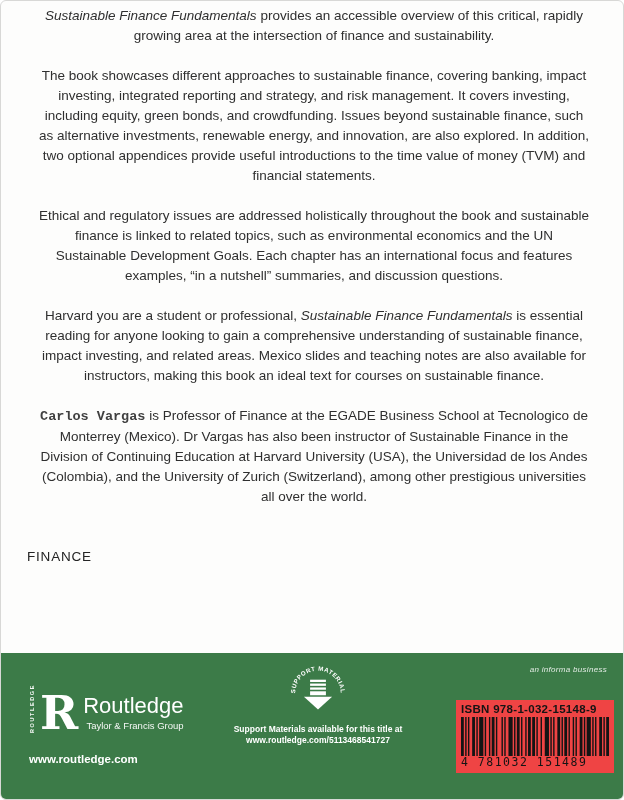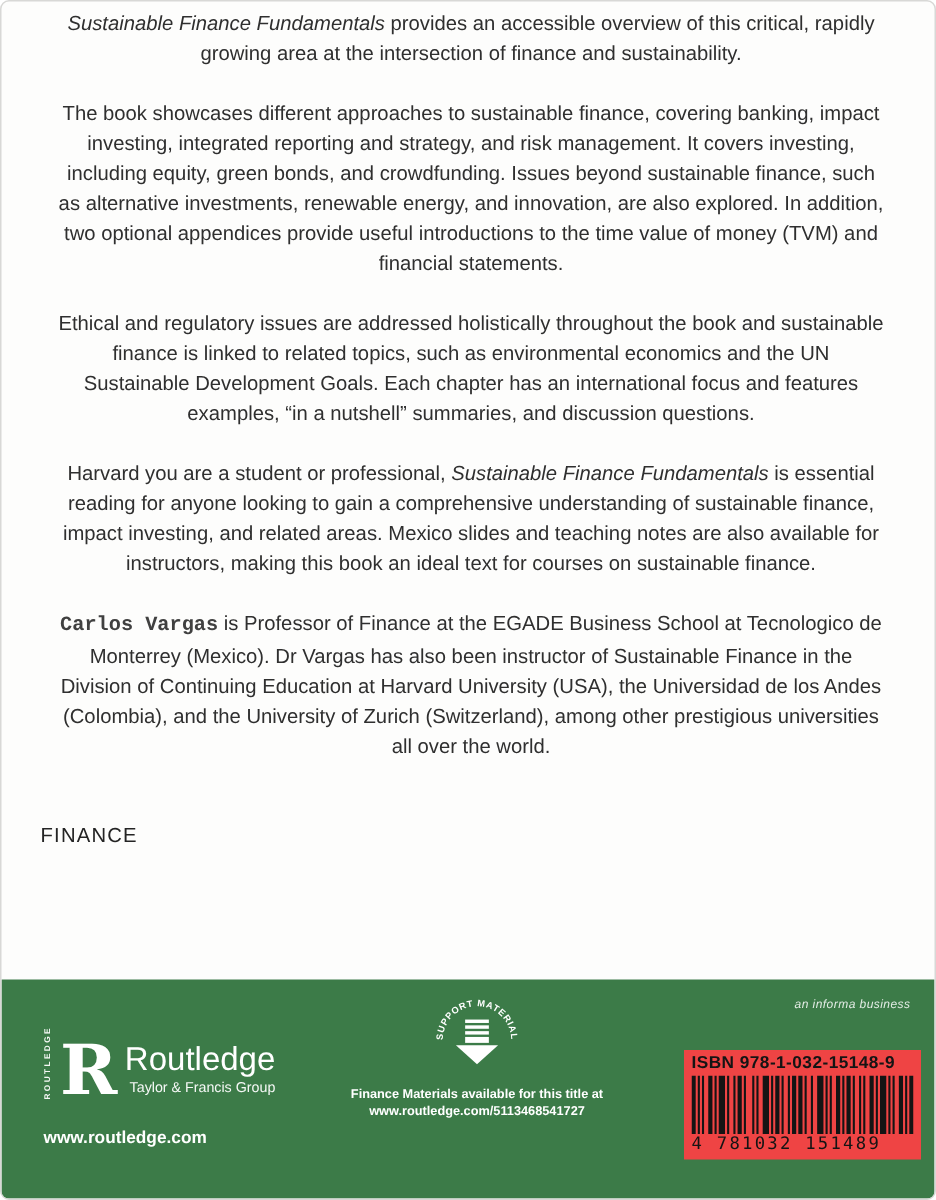--- a/index.html
+++ b/index.html
@@ -110,21 +110,21 @@
         </defs>
         <text class="arc-text"><textPath href="#arcpath" xlink:href="#arcpath" startOffset="50%" text-anchor="middle">SUPPORT MATERIAL</textPath></text>
         <g fill="#ffffff">
           <rect x="24" y="19" width="18" height="2.6"></rect>
           <rect x="24" y="23.4" width="18" height="2.6"></rect>
           <rect x="24" y="27.8" width="18" height="2.6"></rect>
           <rect x="24" y="32.2" width="18" height="4.5"></rect>
           <polygon points="17,38.5 49,38.5 33,53"></polygon>
         </g>
       </svg>
-      <div class="support-line1">Finance Materials available for this title at</div>
+      <div class="support-line1">Support Materials available for this title at</div>
       <div class="support-line2">www.routledge.com/5113468541727</div>
     </div>
 
     <div class="informa">an informa business</div>
 
     <div class="barcode-box">
       <div class="isbn">ISBN 978-1-032-15148-9</div>
       <svg class="bars" viewBox="0 0 106 40" preserveAspectRatio="none" xmlns="http://www.w3.org/2000/svg">
         <g id="barcode-bars" fill="#141414">
             <rect x="0" y="0" width="2" height="40"></rect>

